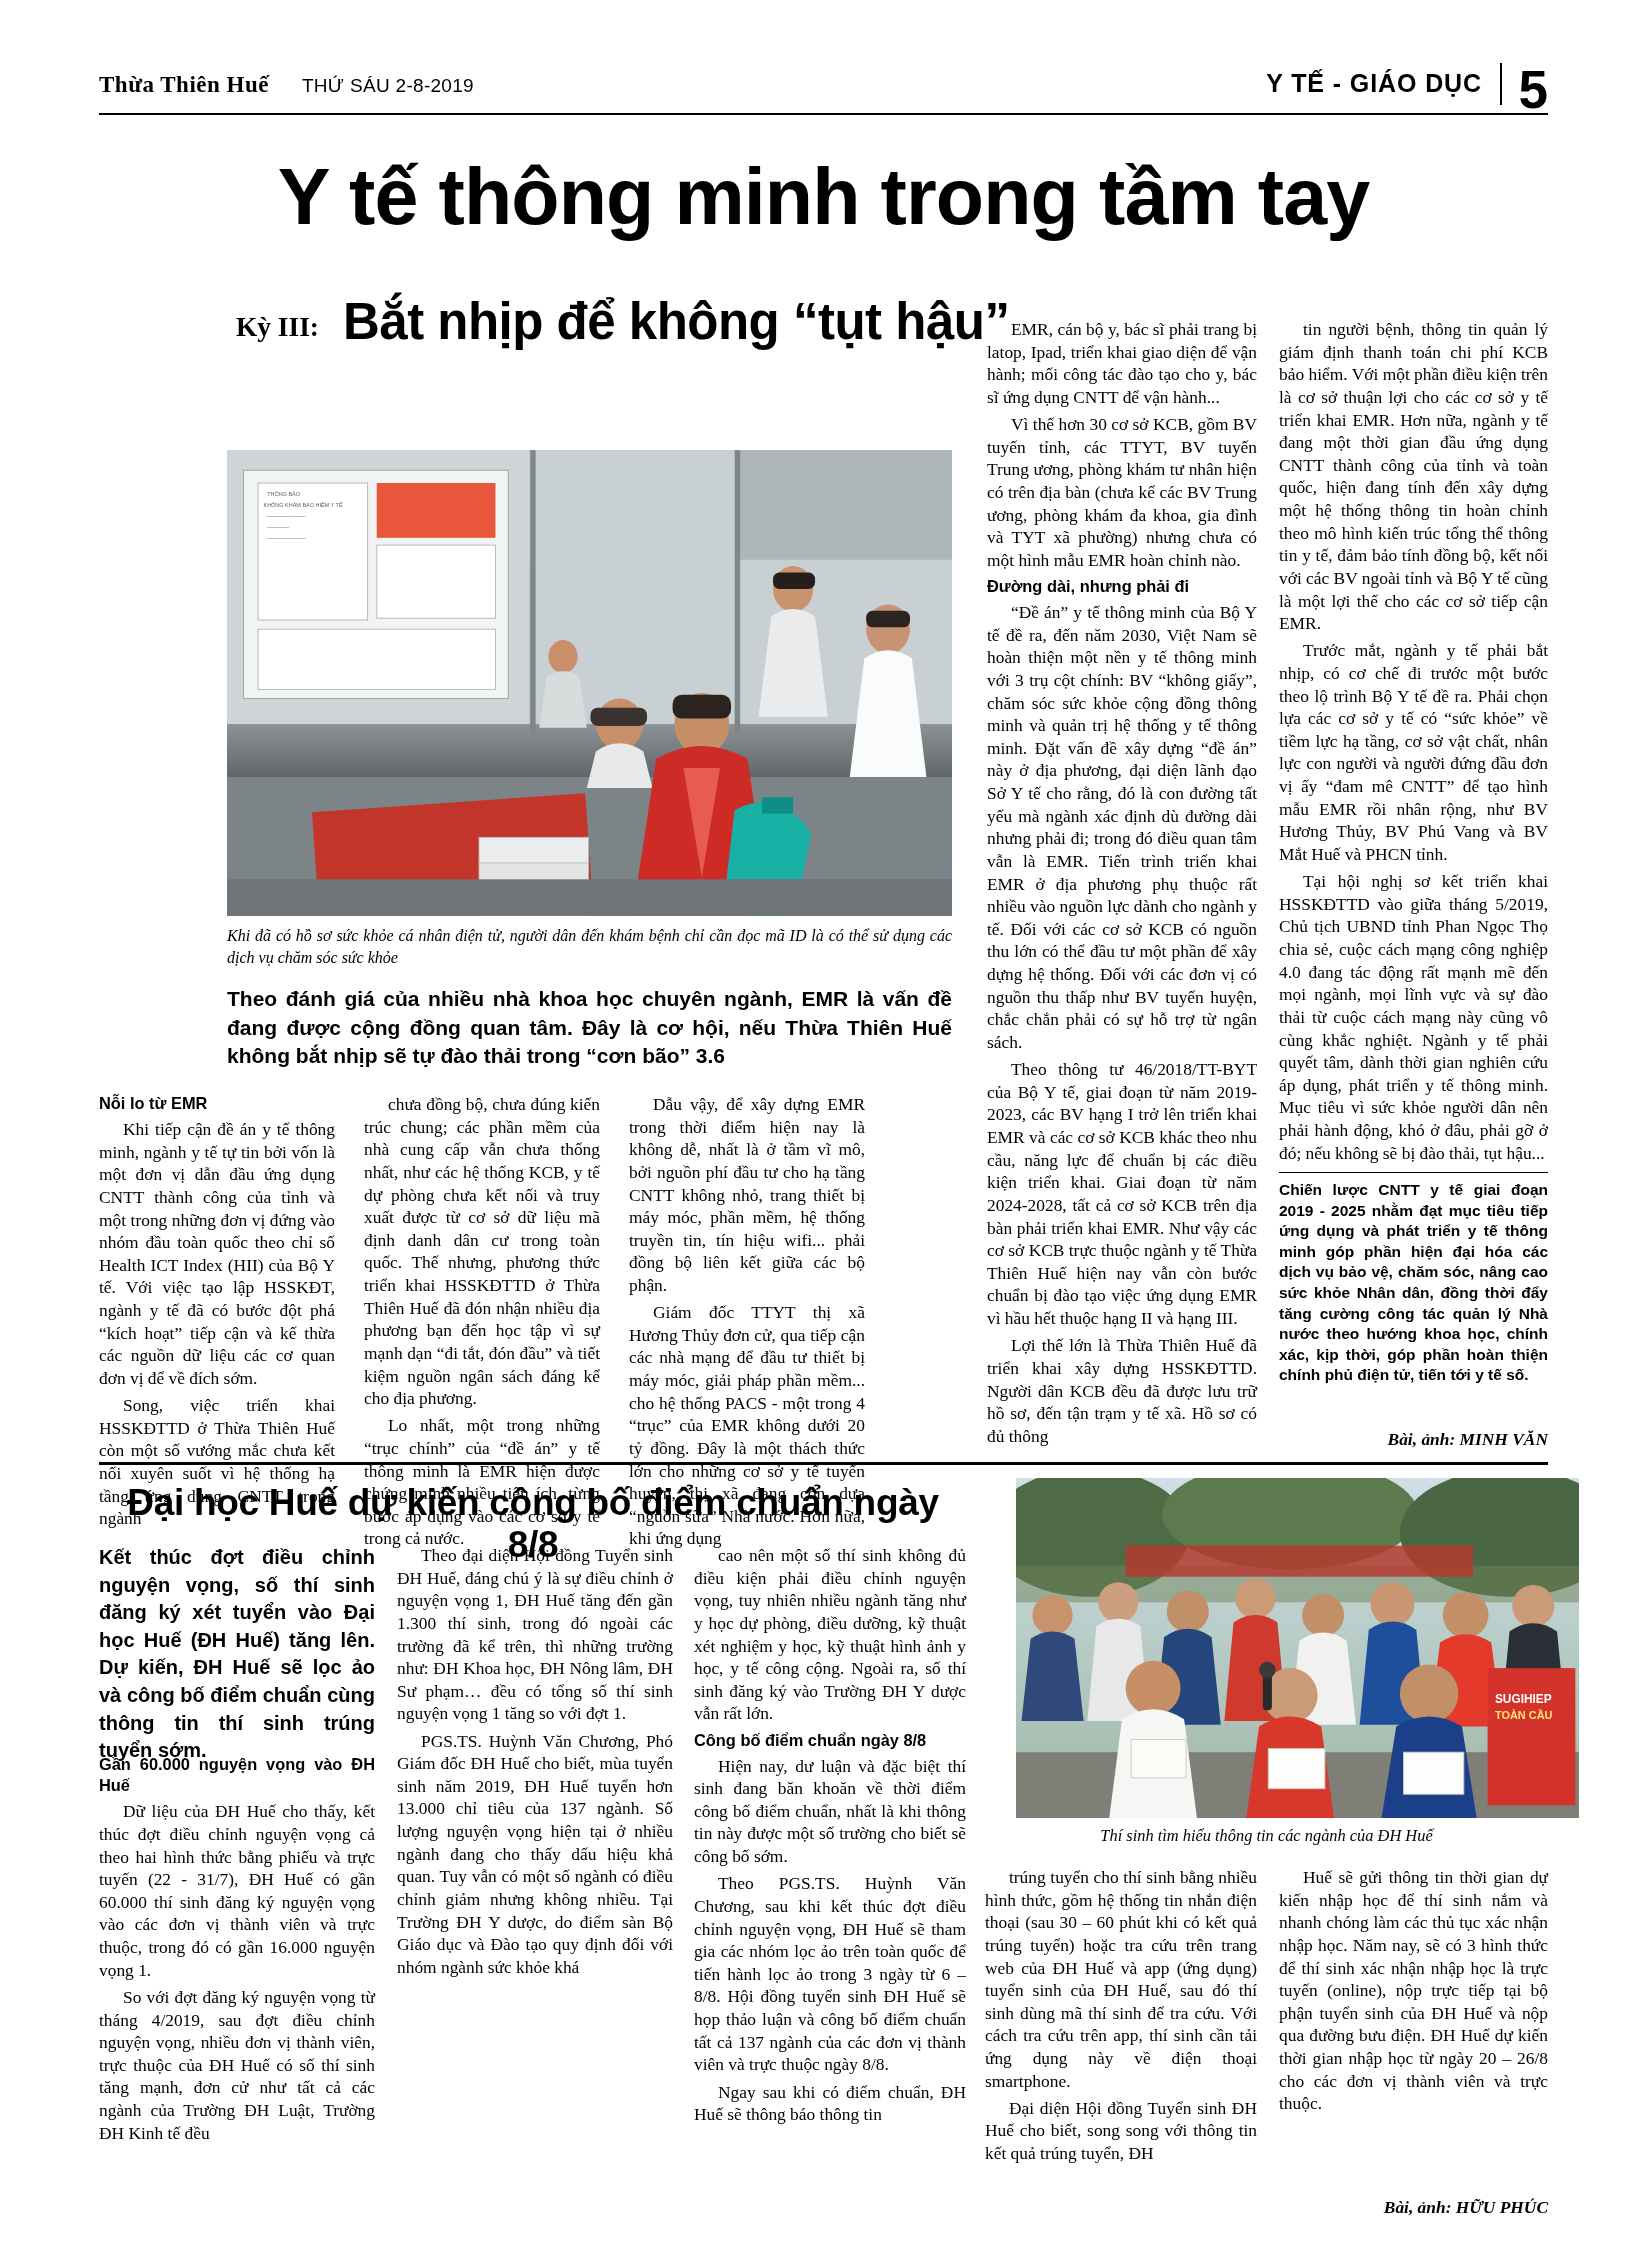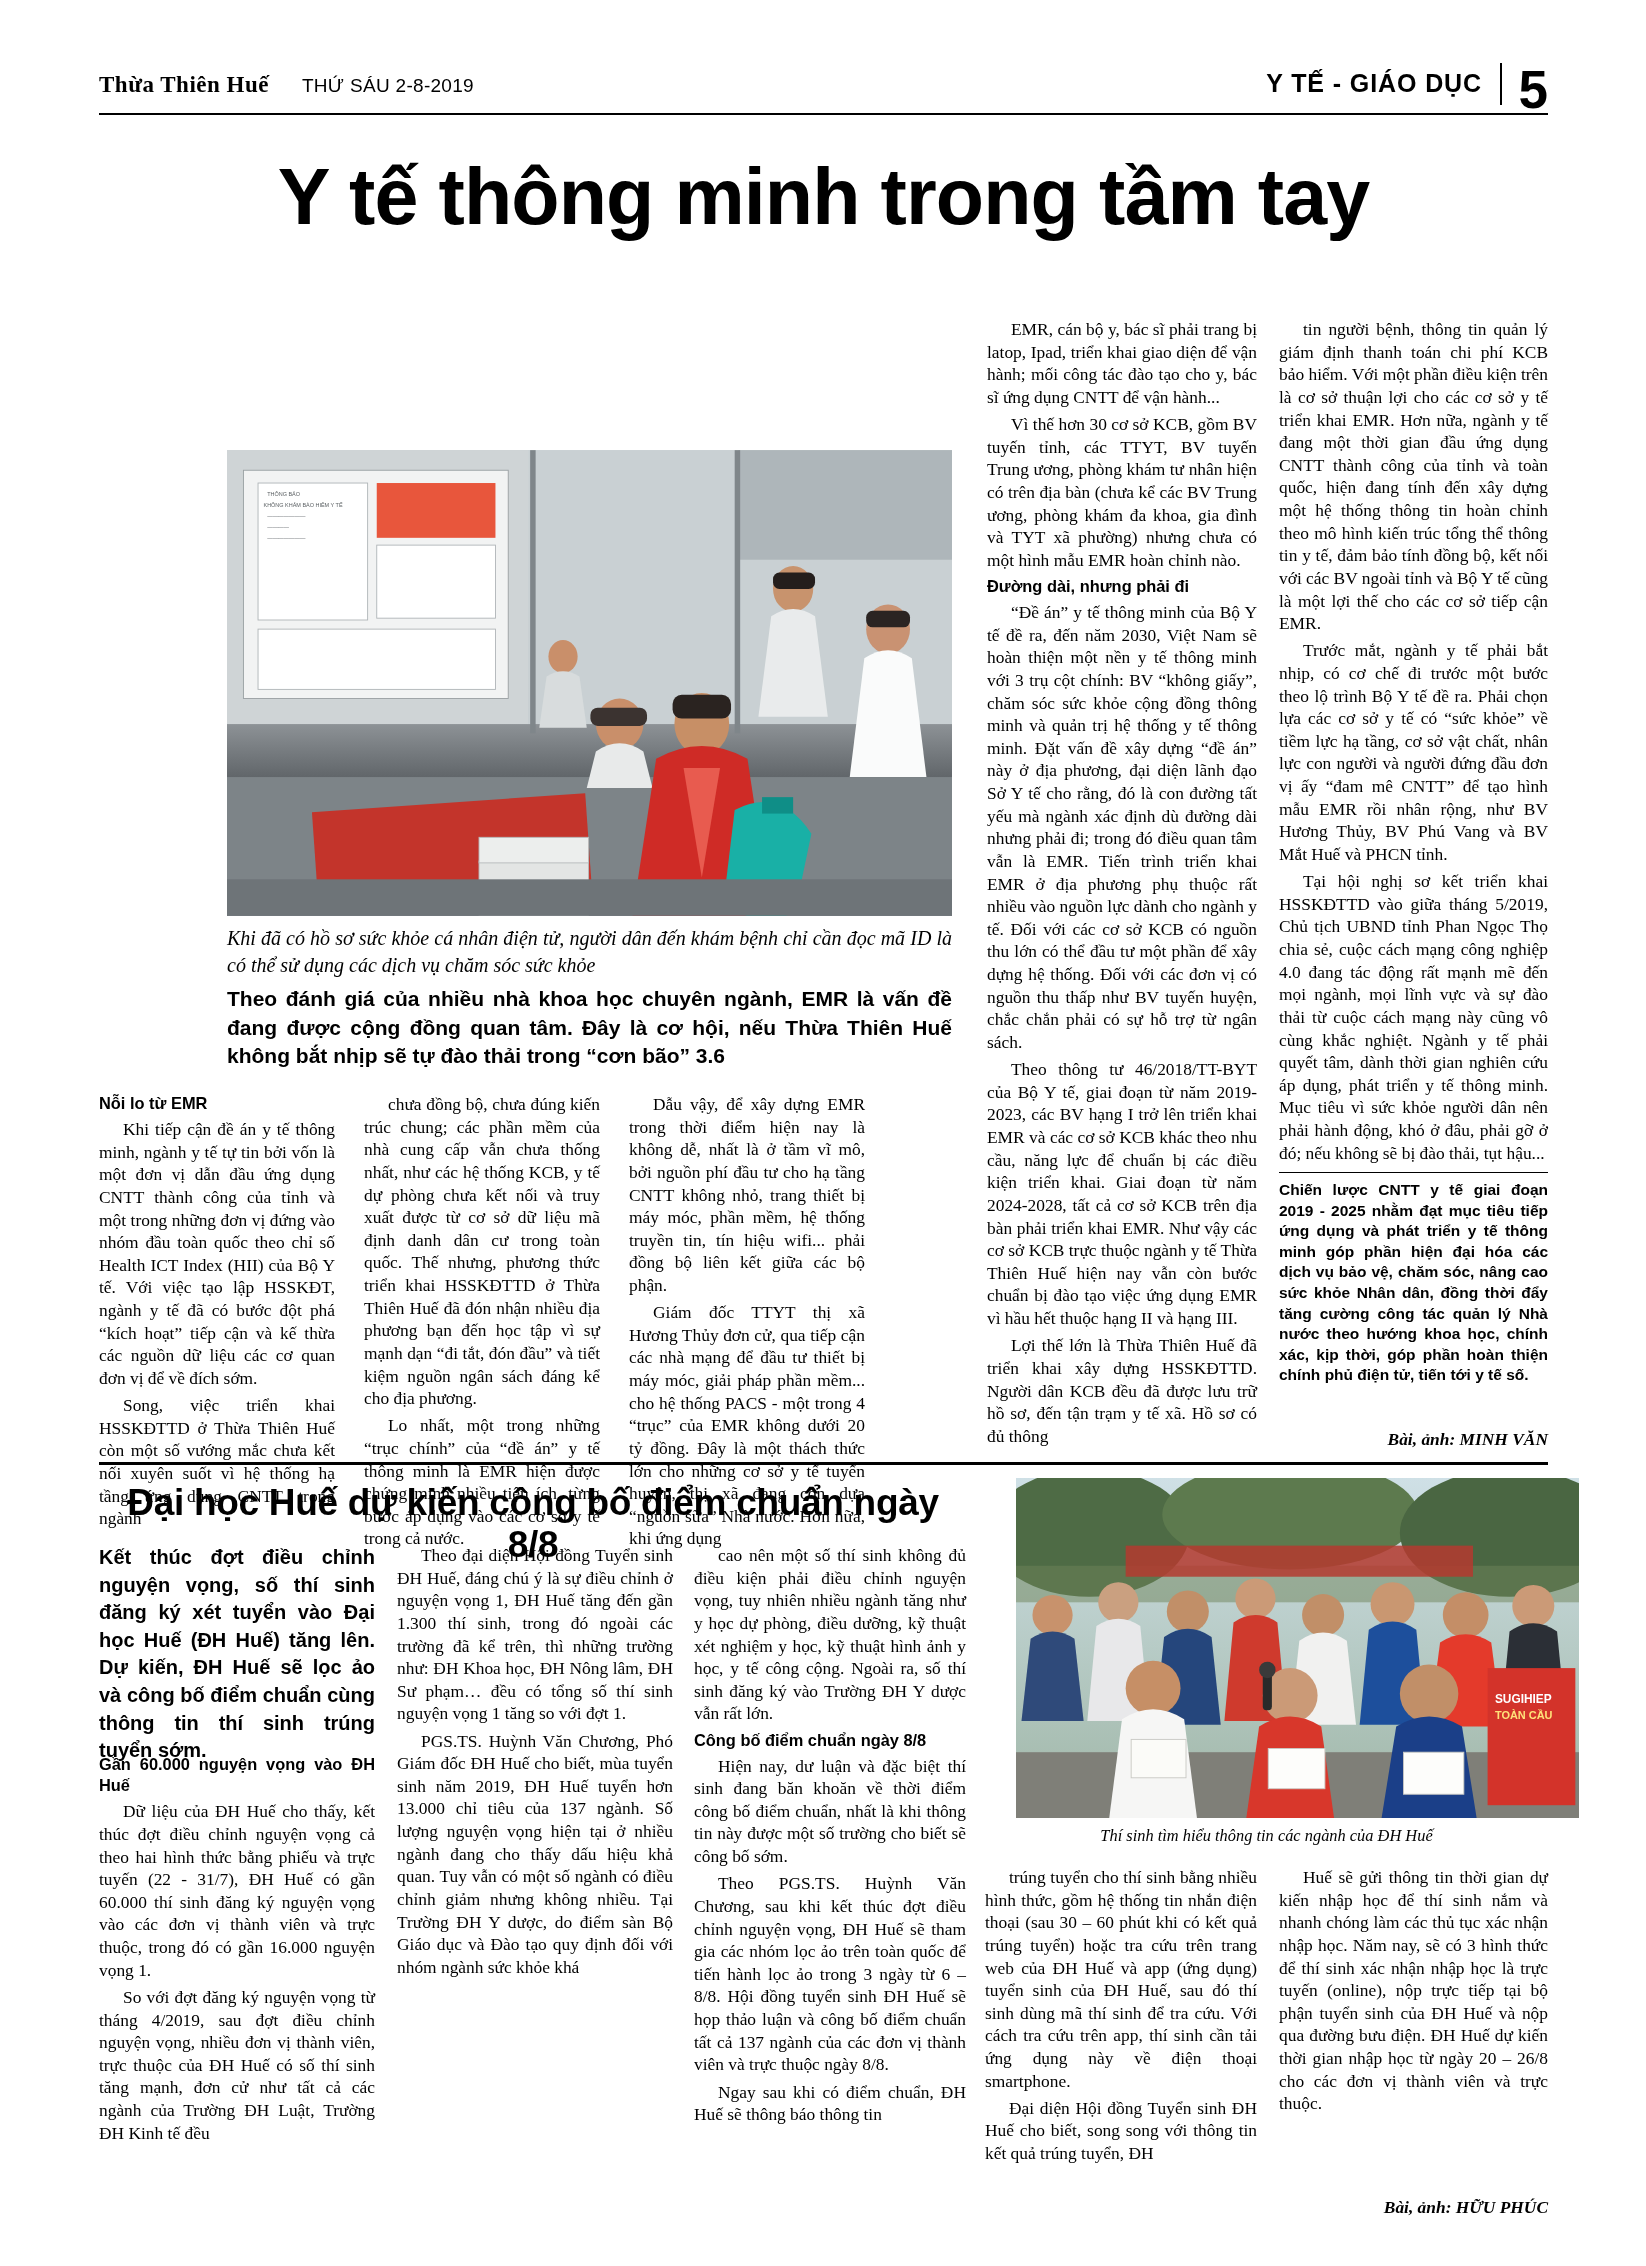--- a/index.html
+++ b/index.html
@@ -125,21 +125,21 @@
     background: #b7bec4;
   }
   .photo1 svg { display:block; }
   .caption1 {
     position: absolute;
     left: 227px;
     top: 925px;
     width: 725px;
     font-family: "Liberation Serif", serif;
     font-style: italic;
-    font-size: 20px;
+    font-size: 16px;
     line-height: 1.35;
     text-align: justify;
   }
 
   .standfirst {
     position: absolute;
     left: 227px;
     top: 985px;
     width: 725px;
     font-family: "Liberation Sans", sans-serif;
@@ -253,20 +253,24 @@
     <span class="masthead-date">THỨ SÁU 2-8-2019</span>
     <span class="masthead-right">
       <span class="section-name">Y TẾ - GIÁO DỤC</span>
       <span class="divider-v"></span>
       <span class="page-num">5</span>
     </span>
   </div>
   <div class="rule" id="rule-top"></div>
 
   <div class="headline">Y tế thông minh trong tầm tay</div>
+  <div class="kicker-row">
+    <span class="kicker-label">Kỳ III:</span>
+    <span class="subheadline">Bắt nhịp để không “tụt hậu”</span>
+  </div>
 
   <div class="photo1">
     <svg width="725" height="466" viewBox="0 0 794 510" xmlns="http://www.w3.org/2000/svg">
       <defs>
         <linearGradient id="wallg" x1="0" y1="0" x2="0" y2="1">
           <stop offset="0" stop-color="#d7dbdd"></stop>
             <stop offset="1" stop-color="#b9bfc2"></stop>
         </linearGradient>
         <linearGradient id="counterg" x1="0" y1="0" x2="0" y2="1">
           <stop offset="0" stop-color="#8d9296"></stop>

